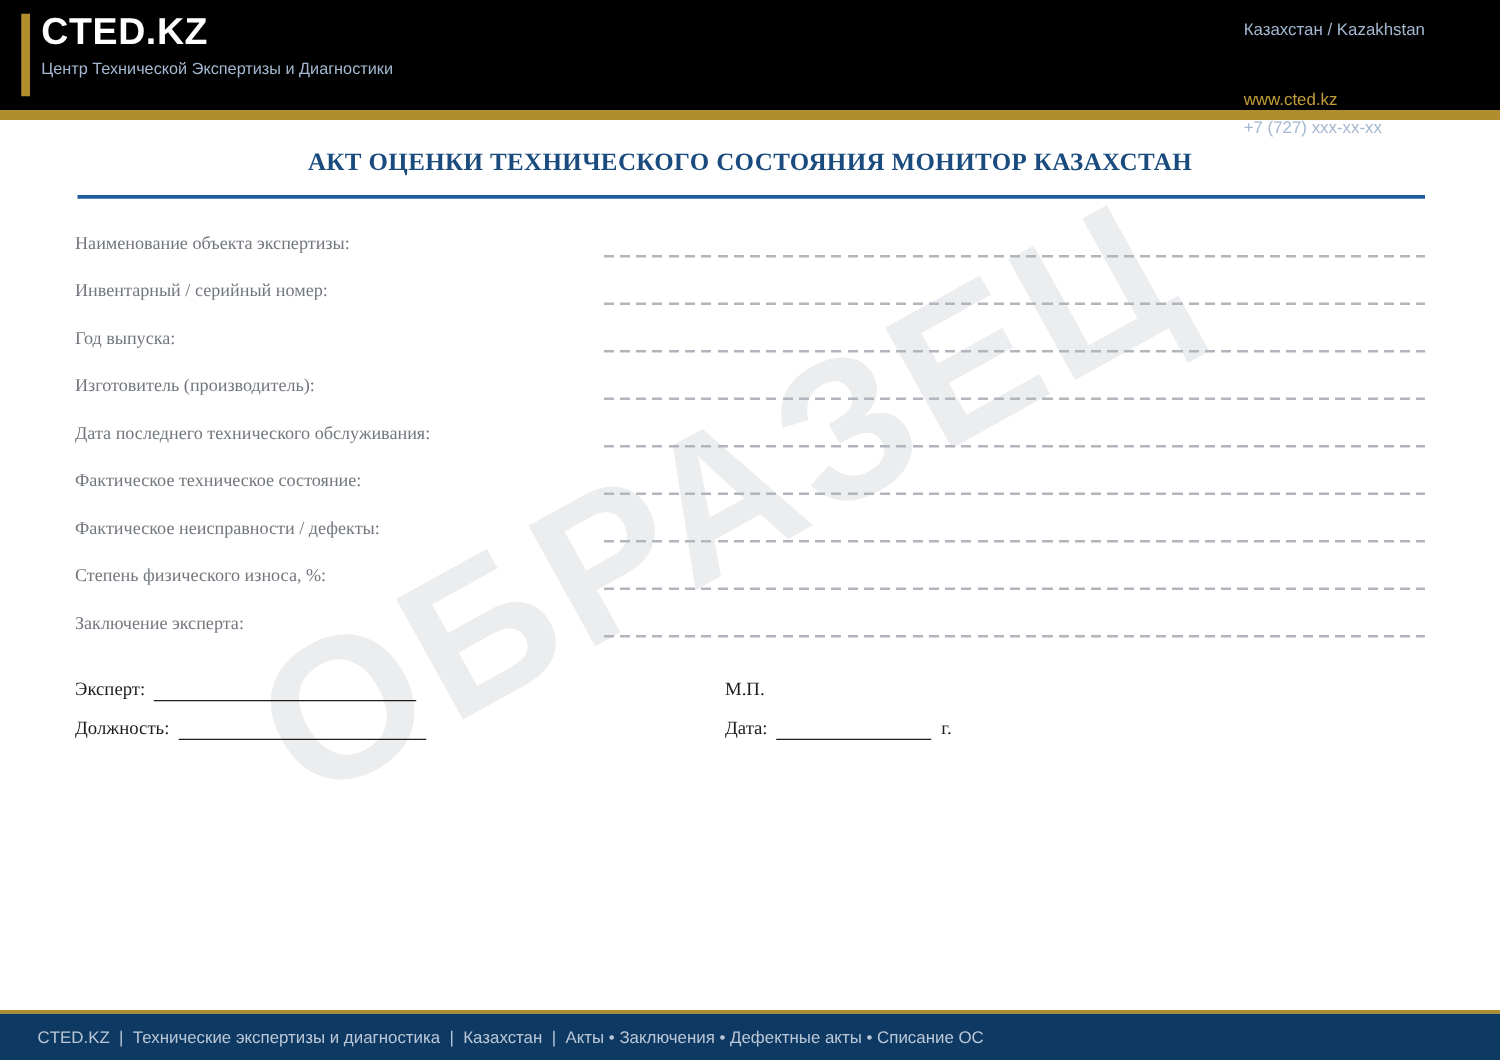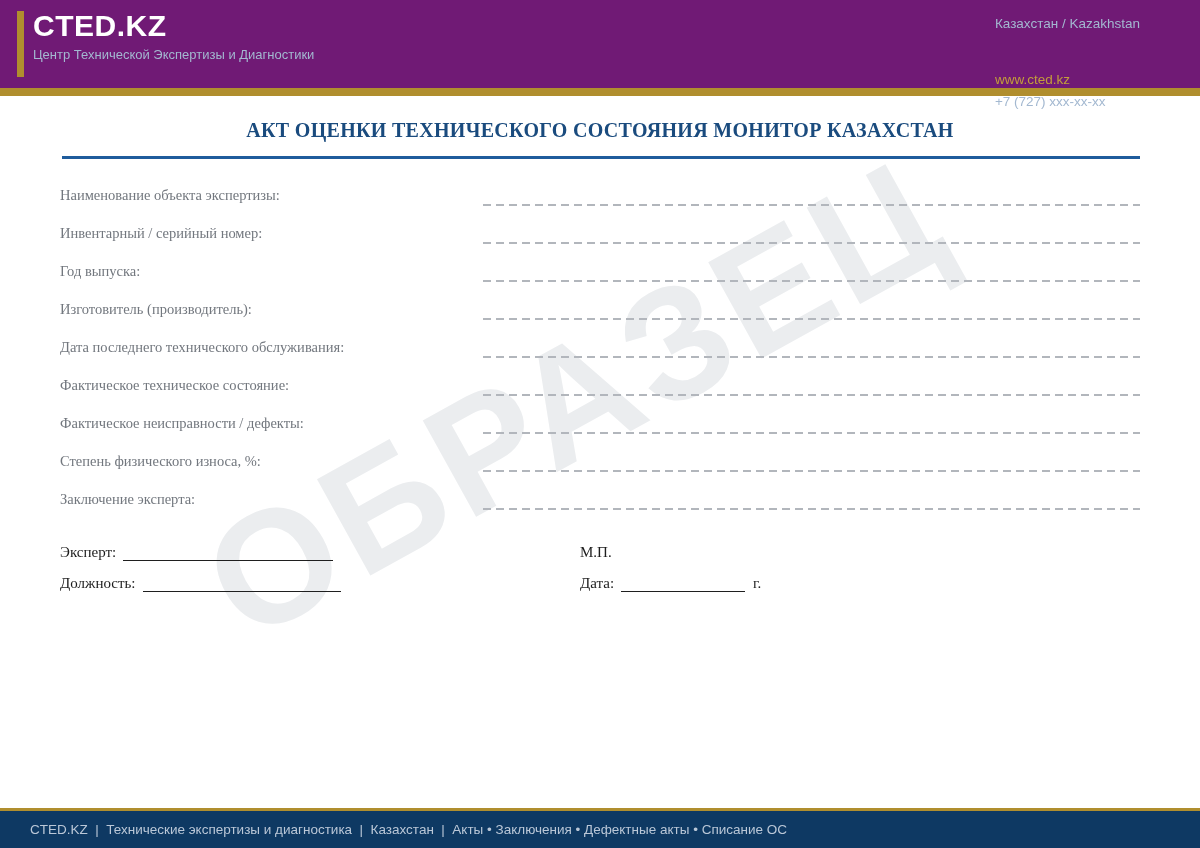--- a/index.html
+++ b/index.html
@@ -6,21 +6,21 @@
   html, body { background: #ffffff; }
   body {
     width: 1200px; height: 848px;
     font-family: "Liberation Sans", sans-serif;
     position: relative; overflow: hidden;
   }
   .page { position: relative; width: 1200px; height: 848px; background: #ffffff; overflow: hidden; }
 
   
   .header {
-    height: 88px; background: #701a75;
+    height: 88px; background: #000000;
     display: flex; justify-content: space-between;
     position: relative; z-index: 2;
   }
   .header-left { display: flex; align-items: stretch; }
   .accent-bar { width: 7px; height: 66px; background: #b08e2e; margin: 11px 9px 0 17px; }
   .logo-block { padding-top: 8px; }
   .logo-text { color: #ffffff; font-size: 30px; font-weight: 700; letter-spacing: 0.5px; line-height: 36px; }
   .tagline { color: #a3b8d0; font-size: 13px; margin-top: 3px; }
   .header-right { padding: 13px 60px 12px 0; font-size: 13.5px; line-height: 22px; }
   .hr-line { color: #a3b8d0; }

